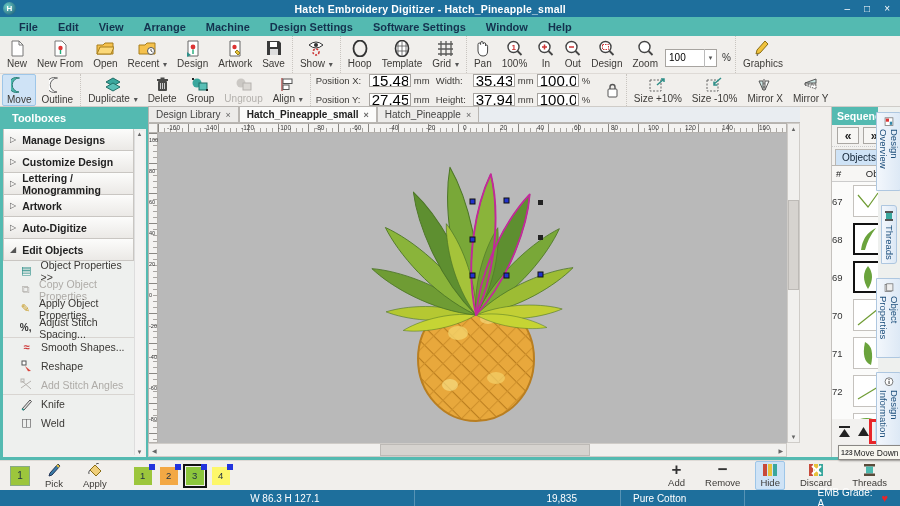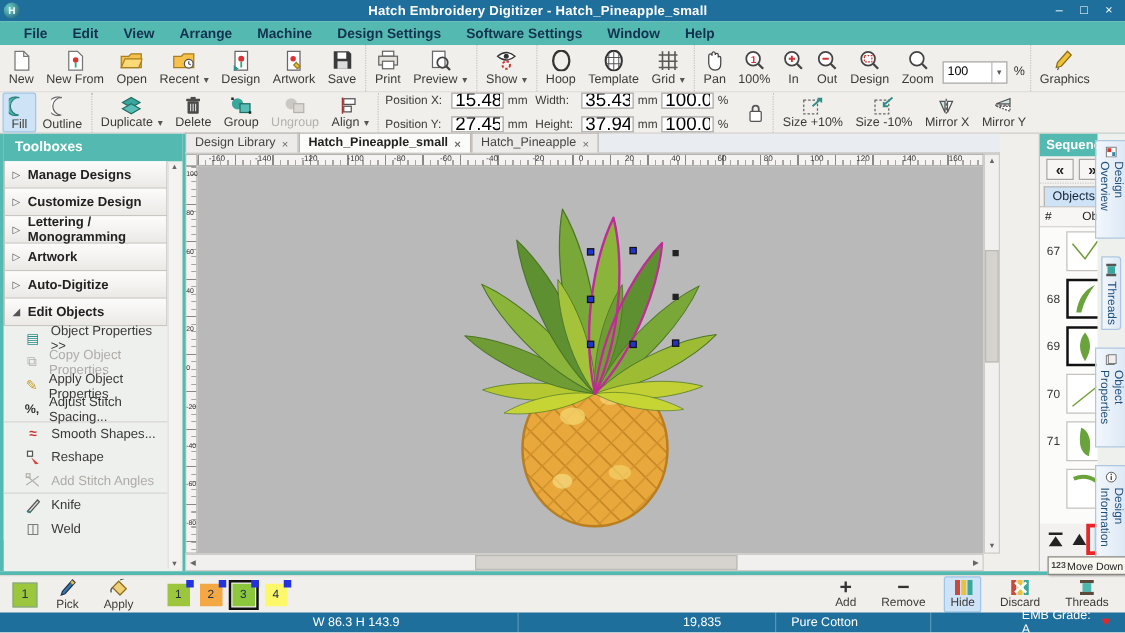--- a/index.html
+++ b/index.html
@@ -88,21 +88,21 @@
   .seq-nav { height:22px; display:flex; align-items:center; gap:4px; padding-left:5px; border-bottom:1px dotted #ccc; }
   .seq-nav .nbtn { width:22px; height:17px; border:1px solid #aaa7a3; background:#f7f6f4; display:flex; align-items:center; justify-content:center; font-size:12px; font-weight:bold; color:#222; }
   .seq-tabs { height:19px; display:flex; align-items:flex-end; padding-left:3px; border-bottom:1px solid #b9b6b2; }
   .seq-tab { font-size:10px; padding:2px 6px; border:1px solid #b9b6b2; border-bottom:none; background:#ecebe9; color:#444; }
   .seq-tab.active { background:#cfe3f6; font-weight:normal; color:#123; }
   .seq-cols { height:16px; display:flex; align-items:center; font-size:9.5px; color:#222; border-bottom:1px solid #ccc; background:#f7f6f4; }
   .seq-cols .c1 { width:18px; padding-left:4px; }
   .seq-cols .c2 { flex:1; text-align:center; }
   .seq-list { position:absolute; left:0; top:75px; width:66px; bottom:38px; overflow:hidden; background:#fbfbfa; border-right:1px solid #d5d2ce; }
   .seq-row { height:38px; display:flex; align-items:center; }
-  .seq-num { width:18px; font-size:9.5px; color:#333; text-align:right; padding-right:2px; }
+  .seq-num { width:18px; font-size:9.5px; color:#333; text-align:left; padding-right:2px; }
   .thumb { width:30px; height:32px; background:#fff; border:1px solid #c5c2be; margin-left:3px; display:flex; align-items:center; justify-content:center; }
   .thumb.sel { border:2.5px solid #111; }
   .seq-vscroll { position:absolute; right:0; top:75px; width:11px; bottom:38px; background:#f1f0ee; border-left:1px solid #d5d2ce; }
   .seq-vthumb { position:absolute; right:1px; top:190px; width:9px; height:40px; background:#d6d3cf; }
   .seq-arrows { position:absolute; left:0; bottom:14px; width:78px; height:24px; display:flex; align-items:center; gap:3px; padding-left:4px; background:#f2f1ef; }
   .seq-abtn { width:17px; height:19px; display:flex; align-items:center; justify-content:center; background:#f2f1ef; }
   .seq-abtn.hl { background:#cfe3f6; }
   .red-box { position:absolute; left:37px; bottom:13px; width:23px; height:25px; border:3px solid #e8262a; pointer-events:none; }
   .seq-tooltip { position:absolute; left:6px; bottom:-3px; width:88px; height:15px; background:#f7f6ef; border:1px solid #8a8884; box-shadow:1px 1px 2px rgba(0,0,0,.3); display:flex; align-items:center; font-size:8.5px; color:#222; padding-left:2px; gap:1px; white-space:nowrap; z-index:5; }
   .t123 { color:#444; font-size:7px; font-weight:bold; }
@@ -110,21 +110,21 @@
   
   .side-tabs { position:absolute; left:878px; top:107px; width:22px; height:350px; background:#eef0ee; display:flex; flex-direction:column; gap:14px; padding-top:5px; align-items:center; }
   .side-tab { writing-mode:vertical-rl; background:linear-gradient(90deg,#f3f7fc,#dce8f5); border:1px solid #aec7e0; border-radius:0 3px 3px 0; color:#1d4f7c; font-size:9.5px; padding:4px 1px; display:flex; align-items:center; gap:3px; }
   .side-ic { width:12px; height:12px; }
 
   
   .bottombar { position:absolute; left:0; top:460px; width:900px; height:30px; background:#f1efec; display:flex; align-items:center; border-top:1px solid #dedad6; }
   .cur-swatch { width:20px; height:20px; margin-left:10px; border:1px solid #8a8; display:flex; align-items:center; justify-content:center; font-size:10px; color:#234; }
   .bb-btn { display:flex; flex-direction:column; align-items:center; justify-content:center; margin-left:10px; padding:1px 4px; border:1px solid transparent; border-radius:2px; }
   .bb-btn .blabel { font-size:9.5px; color:#3c3a37; margin-top:0px; }
-  .bb-btn.active { background:#cfe3f6; border-color:#9ec6e8;align-items:flex-end; }
+  .bb-btn.active { background:#cfe3f6; border-color:#9ec6e8; }
   .swatch-row { display:flex; gap:8px; margin-left:22px; align-items:center; }
   .swatch { position:relative; width:18px; height:18px; display:flex; align-items:center; justify-content:center; font-size:9.5px; color:#234; }
   .swatch .badge { position:absolute; right:-3px; top:-3px; width:6px; height:6px; background:#2233dd; }
   .swatch.sel { outline:2.5px solid #111; outline-offset:1px; }
   .bb-right { margin-left:auto; display:flex; align-items:center; }
   .plusminus { font-size:17px; font-weight:bold; color:#333; line-height:14px; }
 
   
   .statusbar { position:absolute; left:0; top:490px; width:900px; height:16px; background:#1e6f9c; color:#fff; font-size:10px; display:flex; align-items:center; }
   .sb-cell { padding:0 12px; border-right:1px solid rgba(255,255,255,.25); height:100%; display:flex; align-items:center; }
@@ -227,42 +227,20 @@
               <rect x="4" y="2" width="7" height="5" fill="#fff"></rect>
               <rect x="4" y="9" width="8" height="6" fill="#ddd"></rect>
             </svg>
           </span>
           <span class="tlabel">Save</span>
         </div>
     </div>
     <div class="tgroup">
       <div class="tbtn">
           <span class="ticon">
-            <svg width="17" height="16">
-              <rect x="4" y="1" width="9" height="4" fill="#fff" stroke="#666"></rect>
-              <rect x="1" y="5" width="15" height="7" fill="#e5e2de" stroke="#666"></rect>
-              <rect x="4" y="9" width="9" height="6" fill="#fff" stroke="#666"></rect>
-            </svg>
-          </span>
-          <span class="tlabel">Print</span>
-        </div>
-      <div class="tbtn">
-          <span class="ticon">
-            <svg width="17" height="17">
-              <rect x="2" y="1" width="10" height="13" fill="#fff" stroke="#666"></rect>
-              <circle cx="10" cy="10" r="4.2" fill="none" stroke="#444" stroke-width="1.4"></circle>
-              <path d="M13 13l3 3" stroke="#444" stroke-width="1.8"></path>
-            </svg>
-          </span>
-          <span class="tlabel"><span>Preview</span> <span class="dd">▾</span></span>
-        </div>
-    </div>
-    <div class="tgroup">
-      <div class="tbtn">
-          <span class="ticon">
             <svg width="18" height="17">
               <path d="M2 5q7-6 14 0q-7 6-14 0z" fill="#fff" stroke="#333"></path>
               <circle cx="9" cy="5" r="2" fill="#333"></circle>
               <circle cx="9" cy="12" r="3" fill="none" stroke="#c33" stroke-width="1.6" stroke-dasharray="2 1.5"></circle>
             </svg>
           </span>
           <span class="tlabel"><span>Show</span> <span class="dd">▾</span></span>
         </div>
     </div>
     <div class="tgroup">
@@ -371,21 +349,21 @@
   </div>
 
   <div class="toolbar tb2">
     <div class="tgroup">
       <div class="tbtn active">
           <span class="ticon">
             <svg width="17" height="16">
               <path d="M8 1a7.5 7.5 0 100 14 6 6 0 01.5-14z" fill="#4cb8ae" stroke="#2c7f77"></path>
             </svg>
           </span>
-          <span class="tlabel">Fill</span>
+          <span class="tlabel">Move</span>
         </div>
       <div class="tbtn">
           <span class="ticon">
             <svg width="17" height="16">
               <path d="M8 1a7.5 7.5 0 100 14 6 6 0 01.5-14z" fill="#fff" stroke="#666"></path>
             </svg>
           </span>
           <span class="tlabel">Outline</span>
         </div>
     </div>
@@ -769,20 +747,28 @@
             <svg width="26" height="28">
               <path d="M3 24L23 8" stroke="#6f9c34" stroke-width="1.2"></path>
             </svg>
           </span>
       </div>
       <div class="seq-row">
         <span class="seq-num">71</span>
         <span class="thumb">
             <svg width="26" height="28">
               <path d="M10 3Q20 8 16 26Q6 22 10 3Z" fill="#6aa33c"></path>
+            </svg>
+          </span>
+      </div>
+      <div class="seq-row">
+        <span class="seq-num">72</span>
+        <span class="thumb">
+            <svg width="26" height="28">
+              <path d="M3 22L23 10" stroke="#6f9c34" stroke-width="1.2"></path>
             </svg>
           </span>
       </div>
       <div class="seq-row">
         <span class="seq-num"></span>
         <span class="thumb">
             <svg width="26" height="28">
               <path d="M4 6Q14 2 22 8" fill="none" stroke="#6aa33c" stroke-width="3"></path>
             </svg>
           </span>
@@ -933,21 +919,21 @@
               <rect x="2" y="10.5" width="11" height="2.5" fill="#5a4a3a"></rect>
             </svg>
           </span>
           <span class="blabel">Threads</span>
         </div>
     </div>
   </div>
 
   <div class="statusbar">
     <div class="sb-cell" style="width:250px;border-right:none;"></div>
-    <div class="sb-cell" style="width:185px;">W  86.3 H 143.9</div>
+    <div class="sb-cell" style="width:185px;">W  86.3 H 127.1</div>
     <div class="sb-cell" style="width:125px;border-right:none;"></div>
     <div class="sb-cell" style="width:90px;text-align:center;">19,835</div>
     <div class="sb-cell" style="width:130px;">Pure Cotton</div>
     <div class="sb-cell" style="border-right:none;margin-left:60px;">
         <span>EMB Grade: A</span>
         <span class="heart">♥</span>
       </div>
   </div>
 
 </div>

